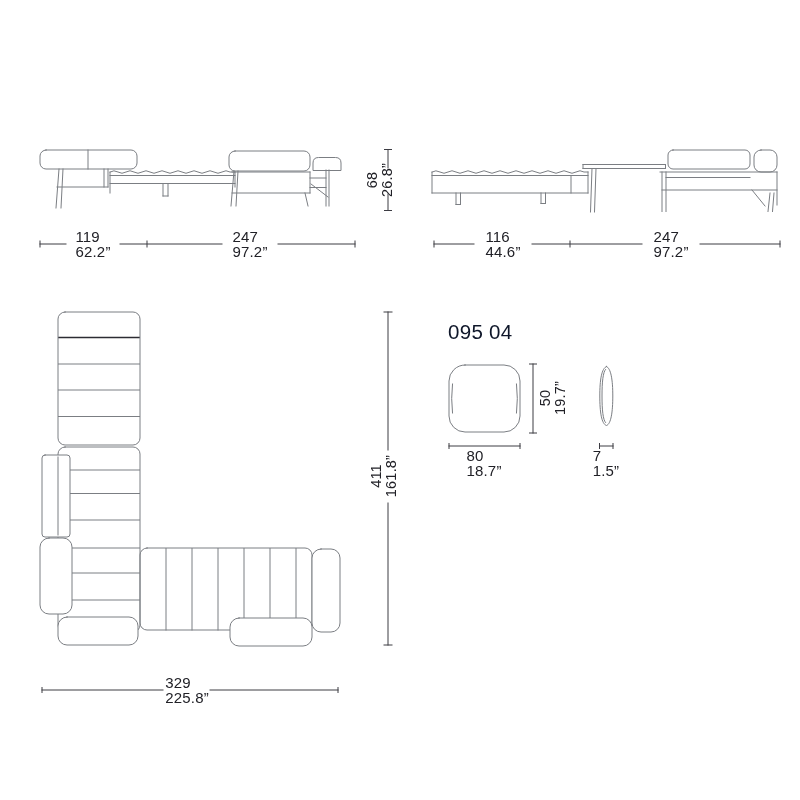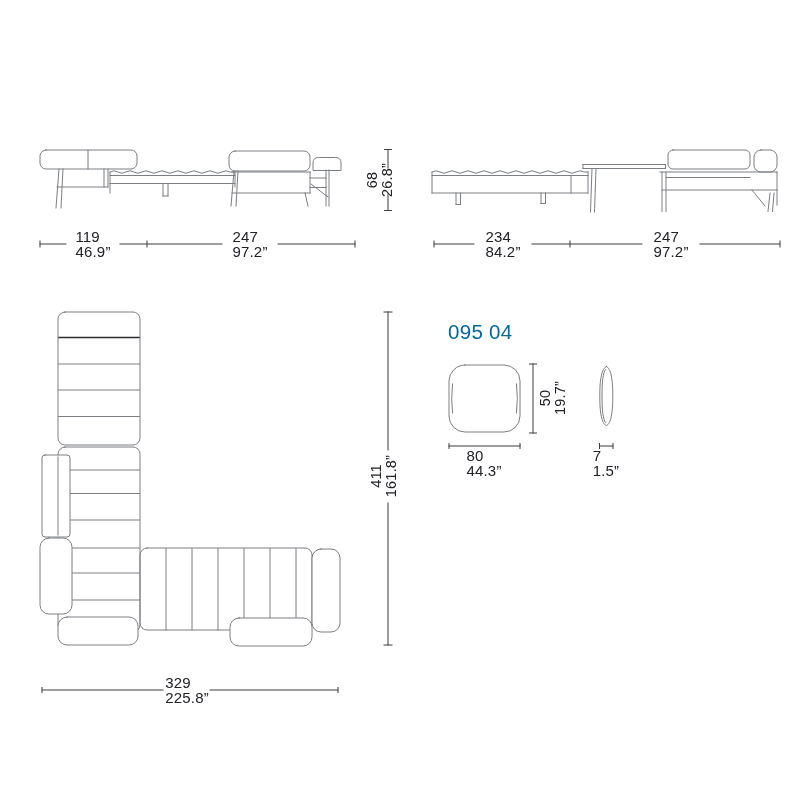--- a/index.html
+++ b/index.html
@@ -11,21 +11,21 @@
   .dim{
     position:absolute;transform:translateX(-50%);
     font-size:15px;line-height:15px;color:#212127;letter-spacing:.2px;white-space:nowrap;
   }
   .dim-v{
     position:absolute;transform:translate(-50%,-50%) rotate(-90deg);text-align:center;
     font-size:14.5px;line-height:15px;color:#212127;letter-spacing:.2px;white-space:nowrap;
   }
   .dim span,.dim-v span{display:block;}
   .code{
-    position:absolute;font-size:20.5px;color:#0369a1;letter-spacing:.3px;white-space:nowrap;text-align:right;
+    position:absolute;font-size:20.5px;color:#0f172a;letter-spacing:.3px;white-space:nowrap;text-align:right;
   }
 </style>
 </head>
 <body>
 
 <div id="sheet">
 
   <svg width="800" height="800" viewBox="0 0 800 800" fill="none" stroke-width="1" stroke-linecap="square">
 
     <g stroke="#7b7e83">
@@ -103,52 +103,52 @@
     <g stroke="#3c3c43">
       <path d="M449 443.5 V448.5 M449 446 H520 M520 443.5 V448.5"></path>
     </g>
     <g stroke="#3c3c43">
       <path d="M599.5 443.5 V448.5 M599.5 446 H613 M613 443.5 V448.5"></path>
     </g>
   </svg>
 
   <div class="dim" style="left:93px;top:229px">
     <span>119</span>
-    <span>46.9”</span>
+    <span>62.2”</span>
   </div>
   <div class="dim" style="left:250px;top:229px">
     <span>247</span>
     <span>97.2”</span>
   </div>
   <div class="dim-v" style="left:380px;top:180px">
     <span>68</span>
     <span>26.8”</span>
   </div>
   <div class="dim" style="left:503px;top:229px">
-    <span>234</span>
-    <span>84.2”</span>
+    <span>116</span>
+    <span>44.6”</span>
   </div>
   <div class="dim" style="left:671px;top:229px">
     <span>247</span>
     <span>97.2”</span>
   </div>
   <div class="dim-v" style="left:384px;top:476px">
     <span>411</span>
     <span>161.8”</span>
   </div>
   <div class="dim" style="left:187px;top:675px">
     <span>329</span>
     <span>225.8”</span>
   </div>
 
   <div class="code" style="left:448px;top:320px">095 04</div>
 
   <div class="dim" style="left:484px;top:448px">
     <span>80</span>
-    <span>44.3”</span>
+    <span>18.7”</span>
   </div>
   <div class="dim-v" style="left:553px;top:398px">
     <span>50</span>
     <span>19.7”</span>
   </div>
   <div class="dim" style="left:606px;top:448px">
     <span>7</span>
     <span>1.5”</span>
   </div>
 

